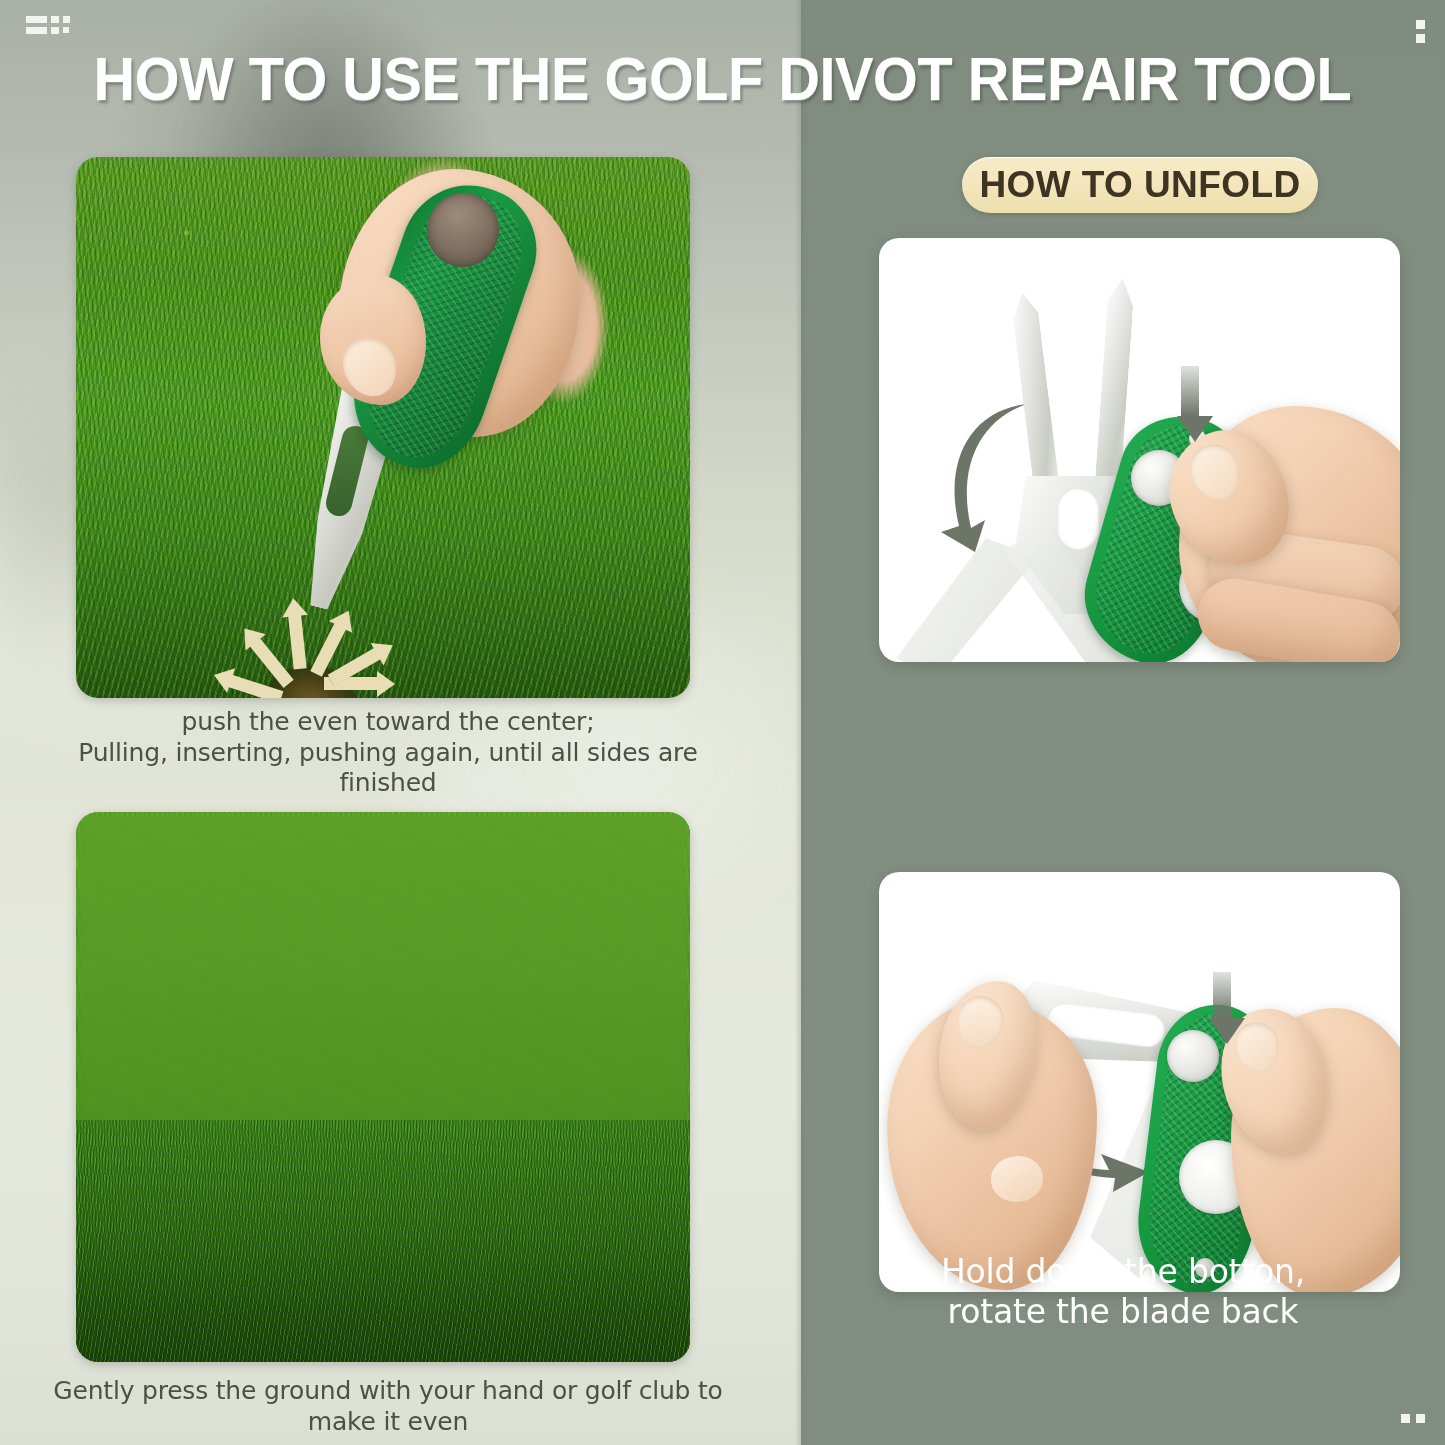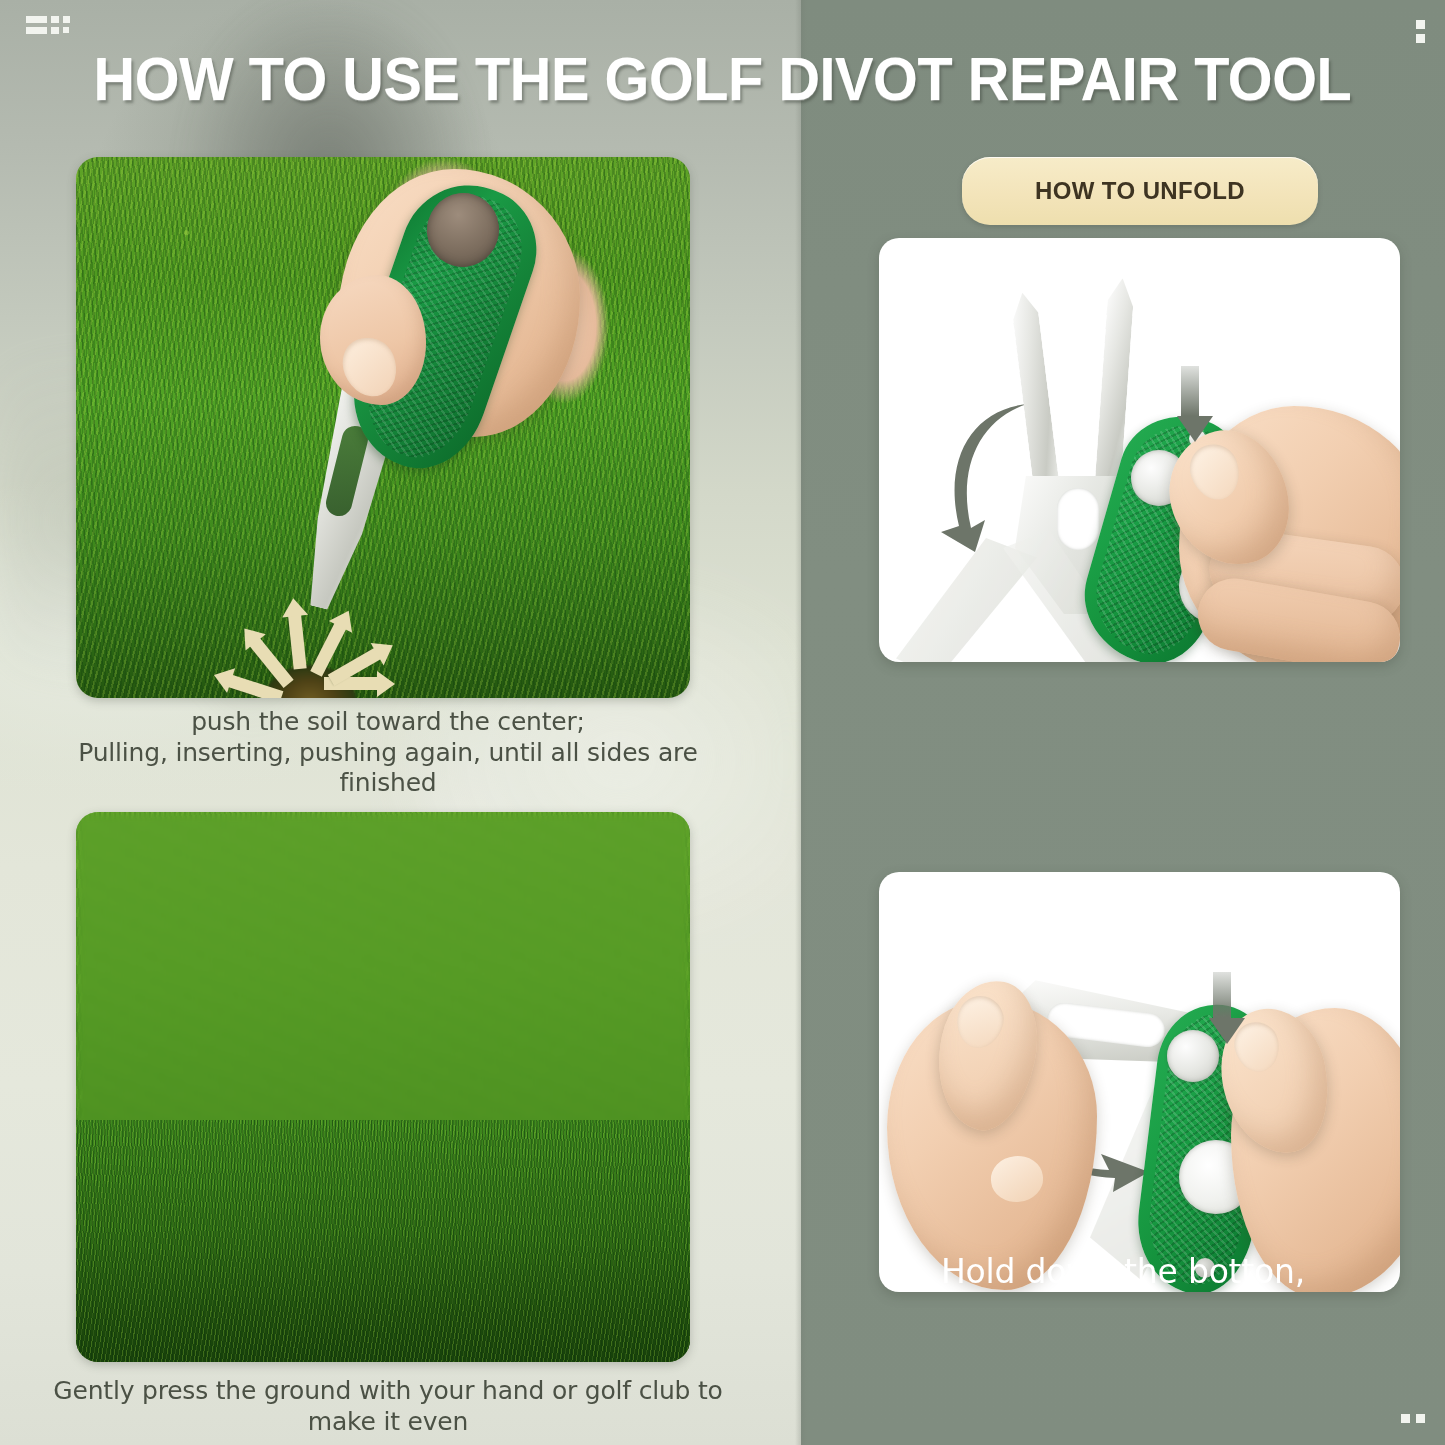--- a/index.html
+++ b/index.html
@@ -220,28 +220,28 @@
     font-size:25px;
     line-height:1.22;
     letter-spacing:-.2px;
   }
   #cap-photo-tool{top:707px;}
   #cap-photo-grass{top:1376px;}
 
   
   .badge{
     position:absolute;
-    height:68px;
+    height:56px;
     border-radius:28px;
     background:linear-gradient(180deg,#f7ecc9 0%,#f3e4ba 55%,#eedfae 100%);
     box-shadow:0 2px 5px rgba(60,66,56,.25), inset 0 1px 0 rgba(255,255,255,.75);
     display:flex;align-items:center;justify-content:center;
     color:#3e3422;
     font-weight:bold;
-    font-size:24px;
+    font-size:37px;
     letter-spacing:.4px;
     font-family:"Liberation Sans",sans-serif;
   }
   #badge-unfold{left:962px;top:157px;width:356px;}
   #badge-fold{left:962px;top:790px;width:356px;}
 
   .card{
     position:absolute;
     background:#ffffff;
     border-radius:20px;
@@ -521,21 +521,21 @@
     <div class="tool1-slot"></div>
     <div class="hand1"></div>
     <div class="hand1b hand-shape"></div>
     <div class="tool1-handle"></div>
     <div class="tool1-marker"></div>
     <div class="thumb1"></div>
     <div class="nail1"></div>
   </div>
 
   <div class="cap-left" id="cap-photo-tool">
-    <div>push the soil toward the center;</div>
+    <div>push the even toward the center;</div>
     <div>Pulling, inserting, pushing again, until all sides are finished</div>
   </div>
 
   <div class="photo" id="photo-grass">
     <div class="grass mottle"></div>
     <div class="grass-blur-top"></div>
     <div class="grass-sharp-bottom"></div>
   </div>
 
   <div class="cap-left" id="cap-photo-grass">
@@ -594,15 +594,16 @@
     <div class="hand-shape" id="f-thumbR"></div>
     <div id="f-nailR"></div>
     <div class="down-arrow" id="f-down">
       <div class="shaft"></div>
         <div class="head"></div>
     </div>
   </div>
 
   <div class="cap-right" id="cap-fold">
     <div>Hold down the botton,</div>
+    <div>rotate the blade back</div>
   </div>
 
 </div>
 
 </body></html>

